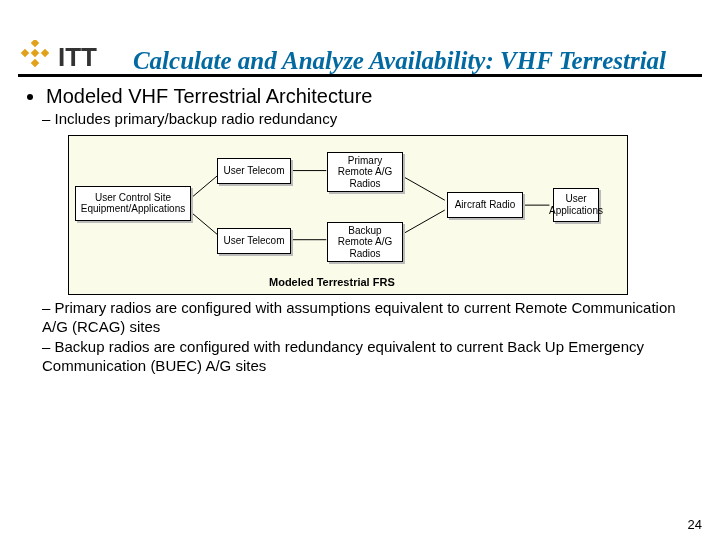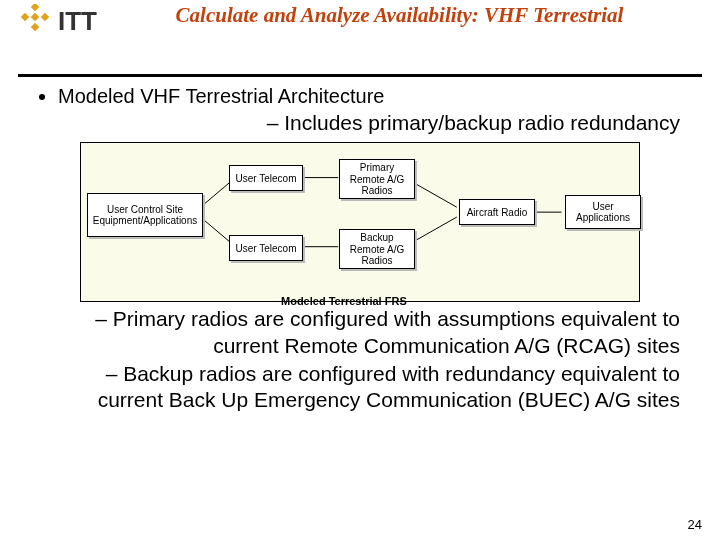--- a/index.html
+++ b/index.html
@@ -8,61 +8,60 @@
     width: 720px;
     height: 540px;
     background: #fff;
     font-family: Arial, Helvetica, sans-serif;
     color: #000;
     position: relative;
     overflow: hidden;
   }
   .header {
     display: flex;
-    align-items: flex-start;
+    align-items: flex-end;
     justify-content: space-between;
     padding: 4px 18px 0 18px;
     height: 74px;
     box-sizing: border-box;
   }
   .logo-left, .logo-right {
     flex: 0 0 auto;
   }
   .title {
     flex: 1 1 auto;
     text-align: center;
     font-family: "Times New Roman", Times, serif;
     font-weight: bold;
     font-style: italic;
-    font-size: 21px;
+    font-size: 25px;
     line-height: 1.1;
-    color: #c2410c;
+    color: #0369a1;
   }
   .hr {
     height: 3px;
     background: #000;
     margin: 0 18px 8px 18px;
   }
   .content {
-    padding: 0 40px;
+    padding: 0 28px;
   }
   ul.top {
     margin: 6px 0 0 0;
     padding-left: 18px;
     font-size: 20px;
   }
   ul.top > li {
     margin-bottom: 2px;
   }
   ul.sub {
     list-style: none;
     margin: 2px 0 0 0;
     padding-left: 14px;
-    font-size: 21px;
-    text-align: right;
+    font-size: 15px;
   }
   ul.sub > li::before {
     content: "– ";
   }
   ul.sub > li {
     margin-bottom: 2px;
     line-height: 1.25;
   }
   .diagram-wrap {
     margin: 6px 0 4px 40px;
@@ -163,35 +162,35 @@
       <svg class="lines" viewBox="0 0 560 160">
         <line x1="122" y1="62" x2="148" y2="40" stroke="#000" stroke-width="1"></line>
         <line x1="122" y1="78" x2="148" y2="100" stroke="#000" stroke-width="1"></line>
         <line x1="222" y1="35" x2="258" y2="35" stroke="#000" stroke-width="1"></line>
         <line x1="222" y1="105" x2="258" y2="105" stroke="#000" stroke-width="1"></line>
         <line x1="334" y1="40" x2="378" y2="65" stroke="#000" stroke-width="1"></line>
         <line x1="334" y1="100" x2="378" y2="75" stroke="#000" stroke-width="1"></line>
         <line x1="454" y1="70" x2="484" y2="70" stroke="#000" stroke-width="1"></line>
       </svg>
 
-      <div class="dbox" style="left:6px; top:50px; width:116px; height:44px;">User Control Site Equipment/Applications</div>
+      <div class="dbox" style="left:6px; top:50px; width:116px; height:35px;">User Control Site Equipment/Applications</div>
 
       <div class="dbox" style="left:148px; top:22px; width:74px; height:26px;">User Telecom</div>
 
       <div class="dbox" style="left:148px; top:92px; width:74px; height:26px;">User Telecom</div>
 
       <div class="dbox" style="left:258px; top:86px; width:76px; height:40px;">Backup Remote A/G Radios</div>
 
       <div class="dbox" style="left:258px; top:16px; width:76px; height:40px;">Primary Remote A/G Radios</div>
 
       <div class="dbox" style="left:378px; top:56px; width:76px; height:26px;text-align:center;">Aircraft Radio</div>
 
-      <div class="dbox" style="left:484px; top:52px; width:76px; height:34px;">User Applications</div>
+      <div class="dbox" style="left:484px; top:52px; width:46px; height:34px;">User Applications</div>
 
-      <div class="dcap" style="left:200px; top:152px;">Modeled Terrestrial FRS</div>
+      <div class="dcap" style="left:200px; top:140px;">Modeled Terrestrial FRS</div>
     </div>
   </div>
 
   <ul class="sub">
     <li>Primary radios are configured with assumptions equivalent to current Remote Communication A/G (RCAG) sites</li>
     <li>Backup radios are configured with redundancy equivalent to current Back Up Emergency Communication (BUEC) A/G sites</li>
   </ul>
 
 </div>
 

